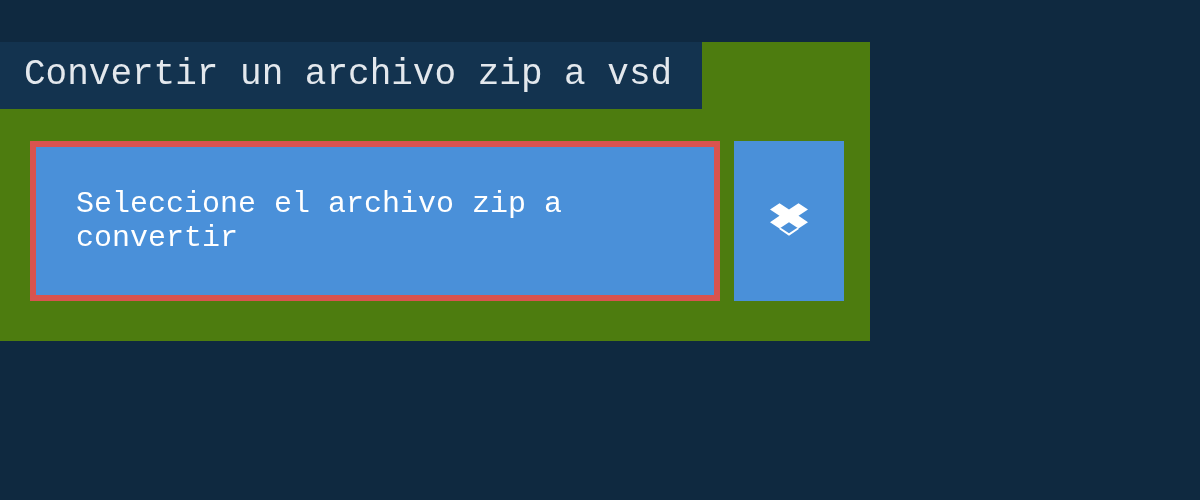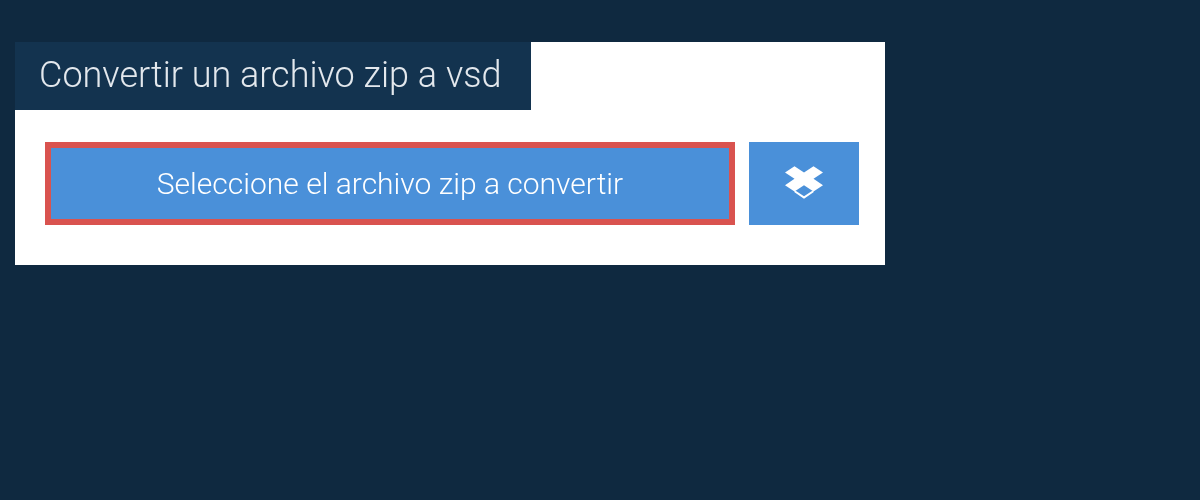--- a/index.html
+++ b/index.html
@@ -4,46 +4,47 @@
   <style>
     * { margin: 0; padding: 0; box-sizing: border-box; }
     body {
       width: 1200px;
       height: 500px;
       background: #0f2940;
       font-family: -apple-system, BlinkMacSystemFont, "Segoe UI", Roboto, sans-serif;
       overflow: hidden;
     }
     .panel {
-      background: #ffffff;
+      background: #4d7c0f;
       width: 870px;
       margin-top: 42px;
-      margin-left: 15px;
+      margin-left: 0;
       padding-bottom: 40px;
+      font-family: Liberation Mono, monospace;
     }
     .tab {
       display: inline-block;
       background: #13334f;
       color: #e3e8ed;
       font-size: 36px;
       font-weight: 300;
       padding: 12px 30px 14px 24px;
     }
     .button-row {
       display: flex;
       gap: 14px;
       padding: 32px 30px 0 30px;
     }
     .select-button {
       background: #4a90d9;
       border: 6px solid #d9534f;
       color: #ffffff;
       font-size: 30px;
       font-weight: 300;
-      padding: 18px 40px;
+      padding: 40px 40px;
       cursor: pointer;
       display: flex;
       align-items: center;
       justify-content: center;
       flex: 0 0 auto;
       width: 690px;
     }
     .dropbox-button {
       background: #4a90d9;
       width: 110px;

